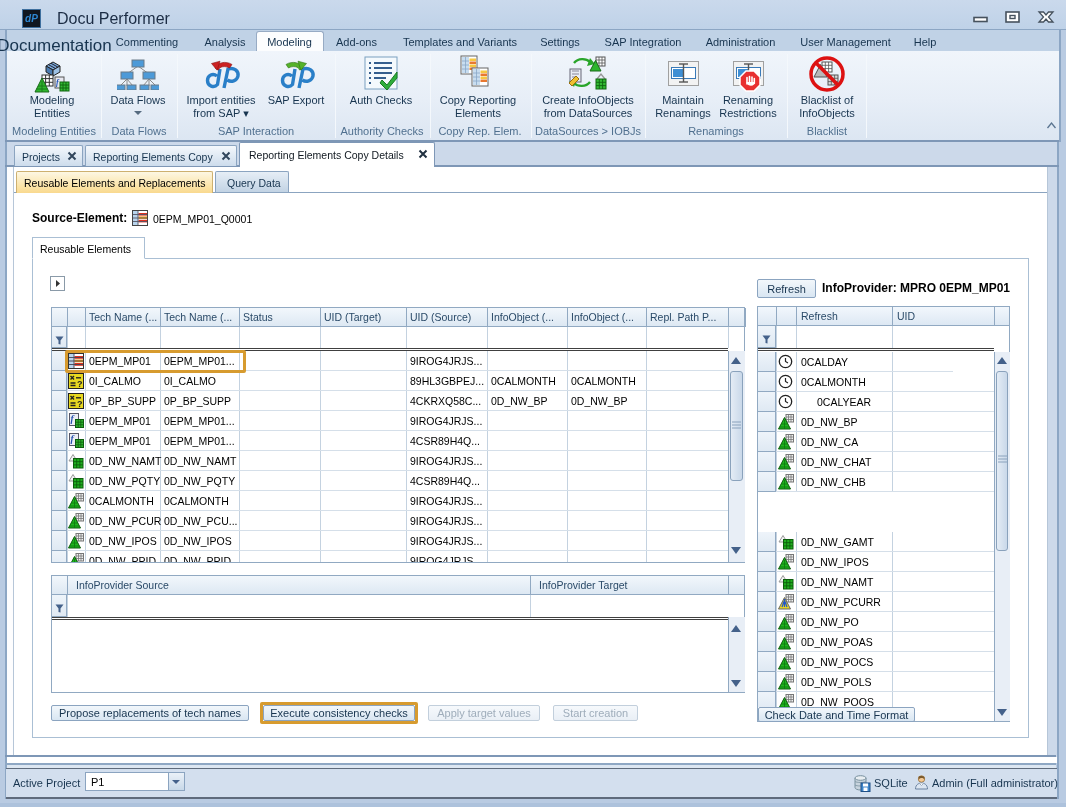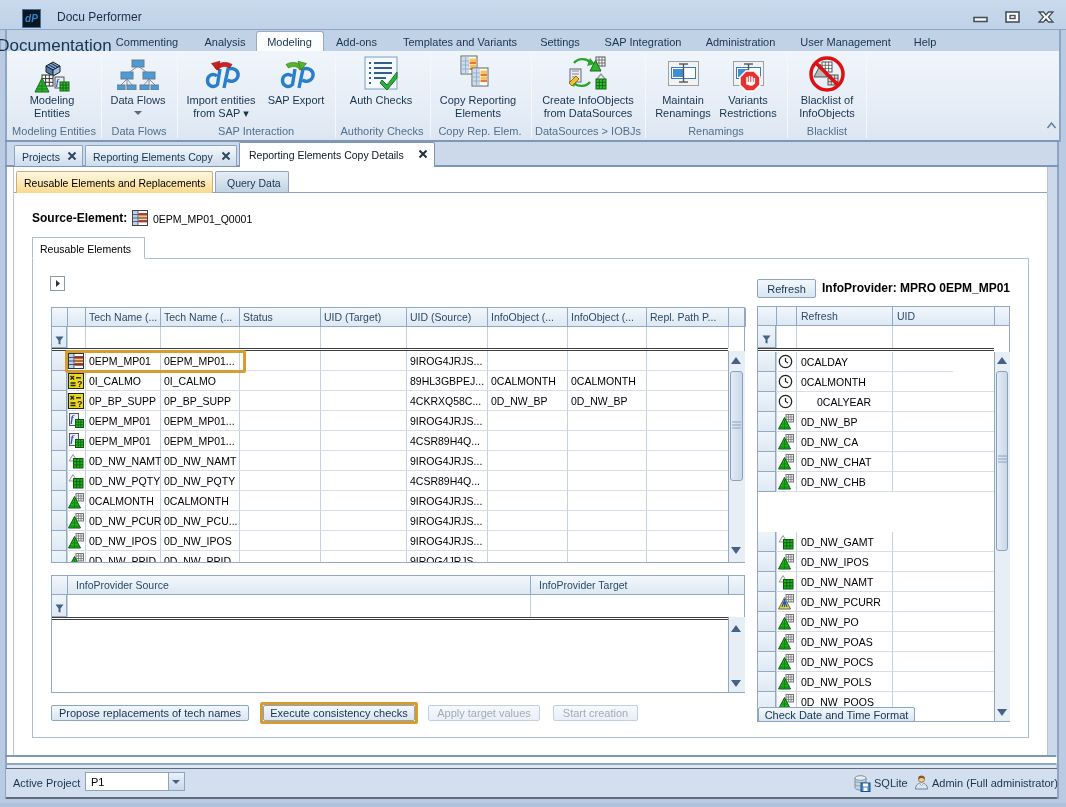--- a/index.html
+++ b/index.html
@@ -13,21 +13,21 @@
 <div class="abs" style="left:1059px;top:29px;width:2px;height:113px;background:#8ca6c4;"></div>
 <div class="abs" style="left:1057px;top:142px;width:2px;height:657px;background:#8ca6c4;"></div>
 <div class="abs" style="left:7px;top:167px;width:6px;height:590px;background:#fdfdfe;"></div>
 <div class="abs" style="left:1048px;top:167px;width:9px;height:590px;background:#ccd9ea;"></div>
 <div class="abs" style="left:0;top:0;width:1066px;height:29px;background:linear-gradient(#cad9ec,#bfd2e8);"></div>
 <div class="abs" style="left:0;top:29px;width:1066px;height:1px;background:#8ca6c4;"></div>
 <svg class="abs" style="left:22px;top:9px" width="19" height="19">
       <rect x="0.5" y="0.5" width="18" height="18" fill="#10161f" stroke="#3e6f9e"></rect>
       <text x="9.5" y="13" font-family="Liberation Sans" font-size="10" font-weight="bold" font-style="italic" fill="#2e86d0" text-anchor="middle">dP</text>
     </svg>
-<div class="txt" style="left:57px;top:10px;font-size:12px;color:#1b2c44;">Docu Performer</div>
+<div class="txt" style="left:57px;top:10px;font-size:16px;color:#1b2c44;">Docu Performer</div>
 <svg class="abs" style="left:972px;top:11px" width="84" height="12">
 <rect x="2" y="6.5" width="13" height="4" fill="#fff" stroke="#46525e" stroke-width="1.6"></rect>
 <rect x="34" y="1" width="13" height="10" fill="#fff" stroke="#46525e" stroke-width="1.6"></rect>
       <rect x="38" y="4.5" width="5" height="3" fill="#fff" stroke="#46525e" stroke-width="1.4"></rect>
 <path d="M67 1 L71.5 1 L74 4 L76.5 1 L81 1 L76.5 6 L81 11 L76.5 11 L74 8 L71.5 11 L67 11 L71.5 6 Z" fill="#fff" stroke="#46525e" stroke-width="1.3"></path>
 </svg>
 <div class="abs" style="left:7px;top:30px;width:1052px;height:21px;background:#c0d2e6;"></div>
 <div class="abs" style="left:256px;top:31px;width:68px;height:20px;background:#fcfdfe;border:1px solid #97abc4;border-bottom:none;border-radius:3px 3px 0 0;"></div>
 <div class="txt" style="left:54.5px;top:36px;transform:translateX(-50%);font-size:17px;color:#17344f;">Documentation</div>
 <div class="txt" style="left:147.0px;top:36px;transform:translateX(-50%);font-size:11px;color:#17344f;">Commenting</div>
@@ -203,21 +203,21 @@
 <line x1="11" y1="3" x2="20" y2="3" stroke="#555" stroke-width="1.4"></line>
 <line x1="11" y1="21" x2="20" y2="21" stroke="#555" stroke-width="1.4"></line>
 </svg>
 <svg class="abs" style="left:739px;top:70px" width="22" height="22">
 <path d="M7 1 L15 1 L21 7 L21 15 L15 21 L7 21 L1 15 L1 7 Z" fill="#e83030" stroke="#fff" stroke-width="1.5"></path>
 <g stroke="#fff" stroke-width="1.6" stroke-linecap="round">
         <path d="M8 14 V7.5 M10.5 13 V6.5 M13 13 V7 M15.3 13.5 V8.5"></path>
       </g>
 <path d="M7.5 13 C9 16 13 16.5 15 14.5 L15 12 L7.5 12 Z" fill="#fff"></path>
 </svg>
-<div class="txt" style="left:748px;top:94px;transform:translateX(-50%);font-size:11px;color:#17344f;">Variants</div>
+<div class="txt" style="left:748px;top:94px;transform:translateX(-50%);font-size:11px;color:#17344f;">Renaming</div>
 <div class="txt" style="left:748px;top:107px;transform:translateX(-50%);font-size:11px;color:#17344f;">Restrictions</div>
 <svg class="abs" style="left:808px;top:55px" width="38" height="38">
 <g transform="translate(6,7)">
 <rect x="8" y="0" width="10" height="10" fill="#fff" stroke="#555"></rect>
         <path d="M8 3.3 h10 M8 6.6 h10 M11.3 0 v10 M14.6 0 v10" stroke="#555" stroke-width="0.8"></path>
 <path d="M0 15 L6.5 2.5 L13 15 Z" fill="#b8b8b8" stroke="#555"></path>
 <rect x="14" y="13" width="10" height="10" fill="#d8d8d8" stroke="#555"></rect>
         <path d="M14 16.3 h10 M14 19.6 h10 M17.3 13 v10 M20.6 13 v10" stroke="#555" stroke-width="0.8"></path>
 </g>
 <circle cx="19" cy="19" r="16" fill="none" stroke="#dd1111" stroke-width="3.5"></circle>

